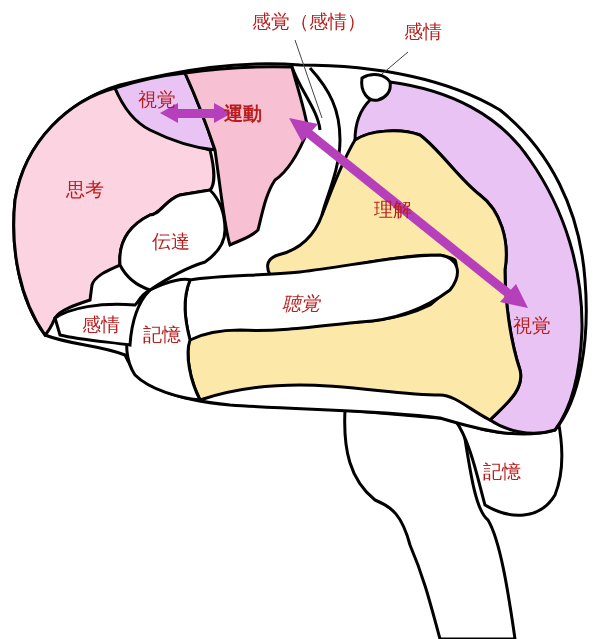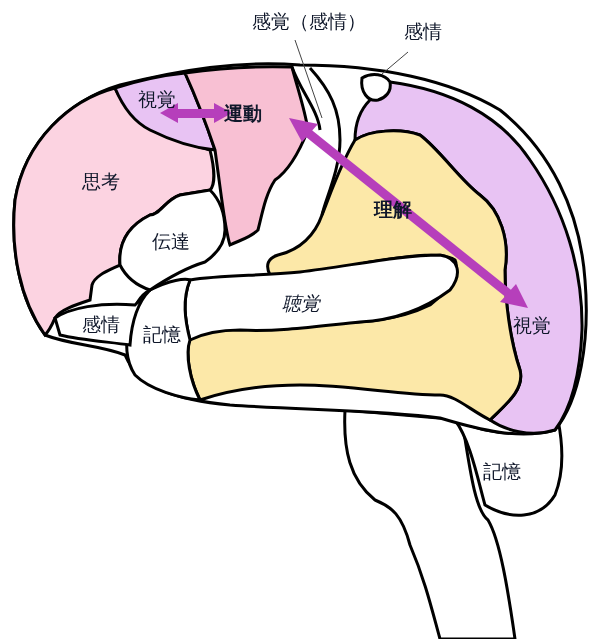--- a/index.html
+++ b/index.html
@@ -1,19 +1,19 @@
 <!DOCTYPE html>
 <html><head>
 <meta charset="utf-8">
 <style>
   html, body { margin: 0; padding: 0; background: #ffffff; }
   body { width: 612px; height: 639px; position: relative; overflow: hidden;
          font-family: "DejaVu Sans", "Liberation Sans", sans-serif; }
   svg { position: absolute; left: 0; top: 0; }
-  .lbl { position: absolute; font-size: 19px; color: #0f172a; white-space: nowrap; line-height: 1; }
+  .lbl { position: absolute; font-size: 19px; color: #b91c1c; white-space: nowrap; line-height: 1; }
 </style>
 </head>
 <body>
 
 <svg width="612" height="639" viewBox="0 0 612 639">
 
   <path d="M345,410 C343,450 350,480 375,500 C392,507 402,515 410,545 C425,580 432,610 440,639 L515,639 C508,590 500,540 488,520 C475,510 470,470 462,420 Z" fill="#ffffff" stroke="#000" stroke-width="3"></path>
 
   <path d="M455,420 C470,440 478,480 485,505 C510,520 540,520 555,495 C565,470 562,440 558,420 C540,435 500,440 455,420 Z" fill="#ffffff" stroke="#000" stroke-width="3"></path>
 
@@ -53,20 +53,20 @@
     <line x1="302" y1="128" x2="514" y2="298" stroke-width="9"></line>
     <polygon points="289,118 318,124 302,142" stroke="none"></polygon>
     <polygon points="528,308 500,302 516,284" stroke="none"></polygon>
   </g>
 </svg>
 
 <div class="lbl" style="left:252px;top:12px;">感覚（感情）</div>
 <div class="lbl" style="left:404px;top:22px;">感情</div>
 <div class="lbl" style="left:138px;top:90px;">視覚</div>
 <div class="lbl" style="left:224px;top:104px;font-weight:bold;">運動</div>
-<div class="lbl" style="left:66px;top:172px;margin-left:16px;">思考</div>
+<div class="lbl" style="left:66px;top:180px;">思考</div>
 <div class="lbl" style="left:152px;top:232px;">伝達</div>
-<div class="lbl" style="left:374px;top:200px;font-weight:bold;">理解</div>
+<div class="lbl" style="left:374px;top:200px;">理解</div>
 <div class="lbl" style="left:282px;top:294px;font-style:italic;">聴覚</div>
 <div class="lbl" style="left:82px;top:315px;">感情</div>
 <div class="lbl" style="left:143px;top:325px;">記憶</div>
 <div class="lbl" style="left:513px;top:316px;">視覚</div>
 <div class="lbl" style="left:483px;top:462px;">記憶</div>
 
 </body></html>

